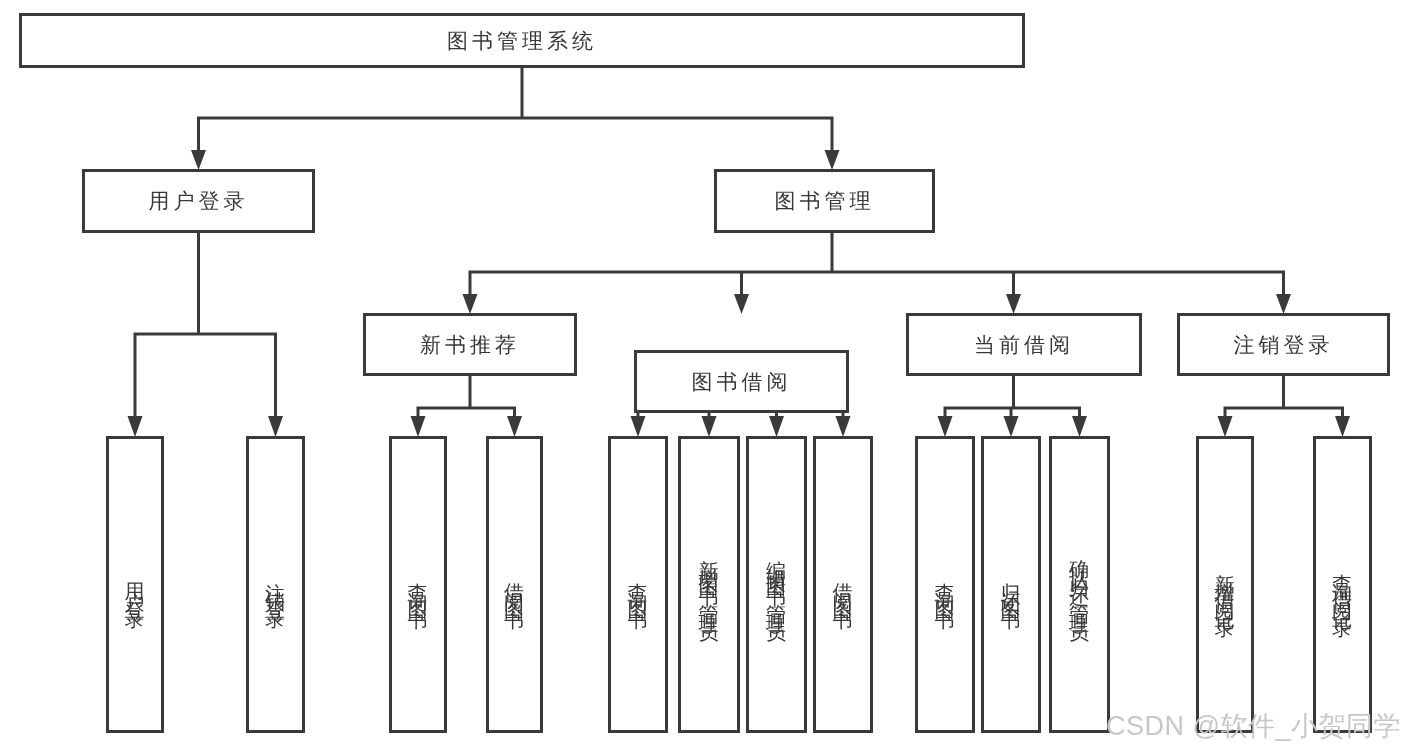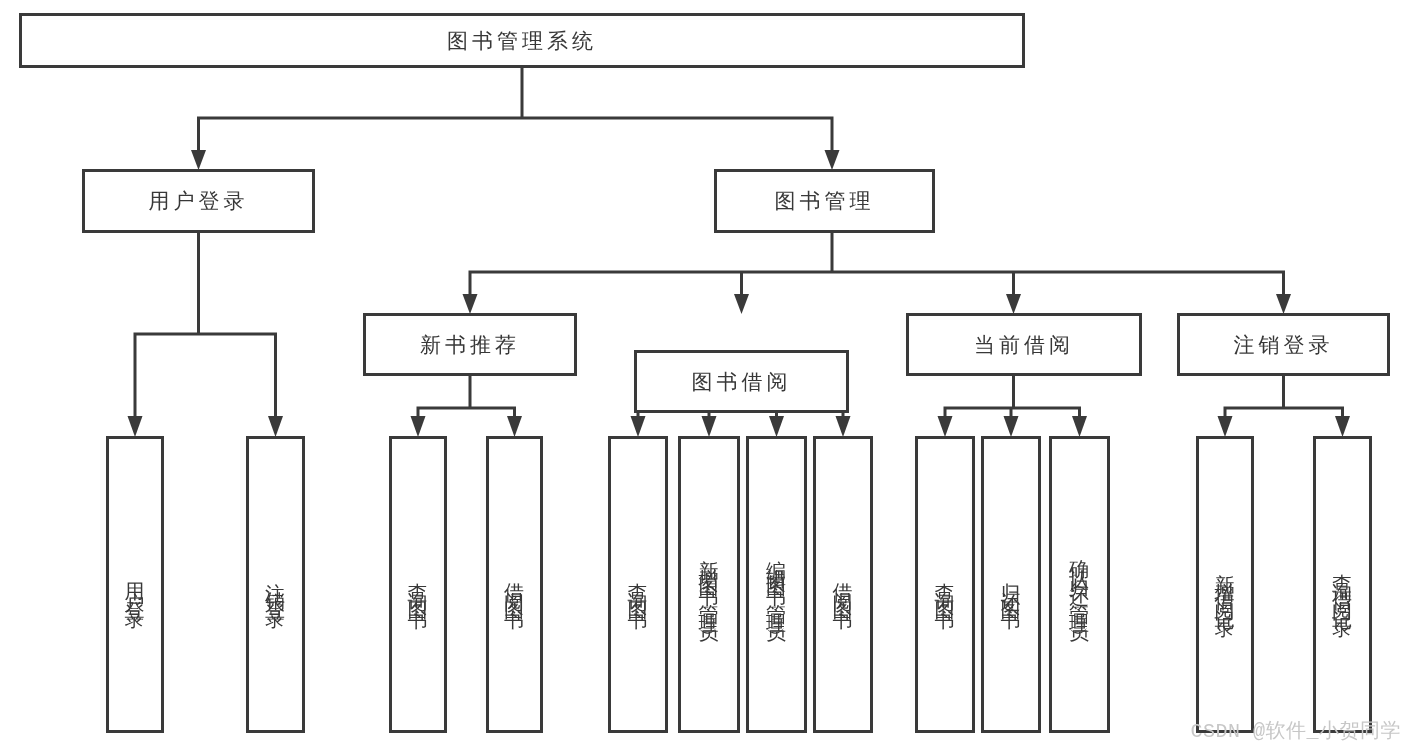--- a/index.html
+++ b/index.html
@@ -32,24 +32,23 @@
     text-orientation:mixed;
     font-size:20px;
     letter-spacing:9px;
     white-space:normal;
     line-height:1;
   }
   .watermark {
     position:absolute;
     right:4px; bottom:3px;
     color:#c7c7c7;
-    font-size:20px;
+    font-size:27px;
     letter-spacing:0.5px;
     z-index:3;
-    font-family:Liberation Mono, monospace;
   }
 </style>
 </head>
 <body>
 
 <div class="canvas">
 
   <svg class="connectors" viewBox="0 0 1405 747" xmlns="http://www.w3.org/2000/svg">
     <g stroke="#3a3a3a" stroke-width="3" fill="#3a3a3a">
 

